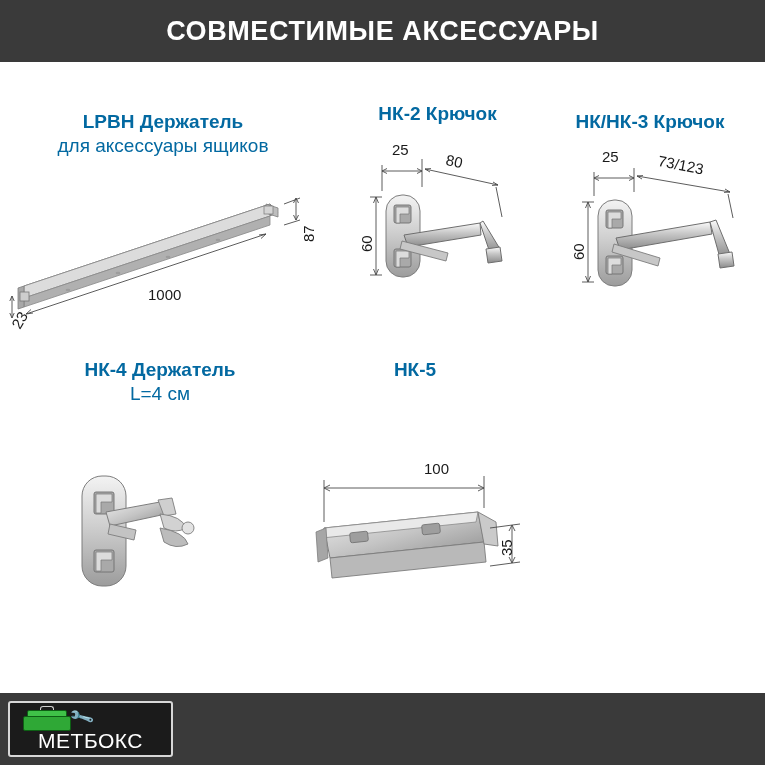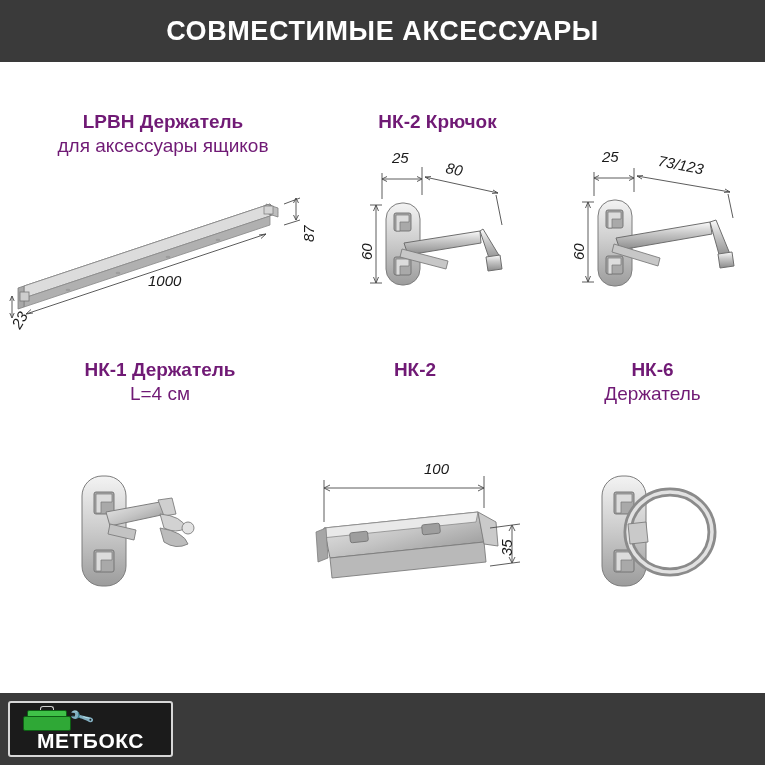--- a/index.html
+++ b/index.html
@@ -84,42 +84,41 @@
     font-size: 17px;
     transform: rotate(-28deg);
   }
   .logo-text {
     position: absolute;
     left: 0; top: 26px;
     width: 161px;
     text-align: center;
     color: #ffffff;
     font-size: 21px;
-    font-weight: bold;
+    font-weight: normal;
     letter-spacing: 0.5px;
   }
 
   
   .item {
     position: absolute;
   }
   .caption {
     text-align: center;
-    color: #701a75;
+    color: #0369a1;
     line-height: 1.25;
   }
   .caption .ln {
     display: block;
     font-size: 19px;
   }
   .caption .ln.code { font-weight: bold; }
 
   .art {
     position: absolute;
-    font-style: italic;
   }
 
   
   .dim {
     position: absolute;
     font-size: 15px;
     color: #1a1a1a;
     white-space: nowrap;
   }
 
@@ -190,26 +189,26 @@
           <line x1="18" y1="146" x2="258" y2="66"></line>
           <path d="M18,146 l7,-1 M18,146 l5,-4.5"></path>
           <path d="M258,66 l-7,1 M258,66 l-5,4.5"></path>
 
           <line x1="4" y1="128" x2="4" y2="150"></line>
           <path d="M4,128 l-2.2,5 M4,128 l2.2,5"></path>
           <path d="M4,150 l-2.2,-5 M4,150 l2.2,-5"></path>
         </g>
       </svg>
       <div class="dim" style="left:292px; top:74px; transform:rotate(-90deg); transform-origin:left top;">87</div>
-      <div class="dim" style="left:140px; top:104px;">1000</div>
+      <div class="dim" style="left:140px; top:118px;">1000</div>
       <div class="dim" style="left:0px; top:155px; transform:rotate(-60deg); transform-origin:left top;">23</div>
     </div>
   </div>
 
-  <div class="item" style="left:330px; top:110px; width:215px; height:220px;">
+  <div class="item" style="left:330px; top:102px; width:215px; height:220px;">
     <div class="caption" style="position:absolute; left:0; top:0; width:215px;">
       <span class="ln code">НК-2 Крючок</span>
     </div>
 
     <div class="art" style="left:0; top:55px; width:215px; height:165px;">
       <svg width="215" height="165" viewBox="0 0 215 165">
 
         <g>
           <rect x="56" y="38" width="34" height="82" rx="16" fill="url(#gmetal)" stroke="#7d7d7d" stroke-width="1"></rect>
           <rect x="64" y="48" width="17" height="18" rx="2" fill="#a9a9a9" stroke="#6f6f6f" stroke-width="0.9"></rect>
@@ -247,20 +246,21 @@
         </g>
       </svg>
       <div class="dim" style="left:62px; top:-16px;">25</div>
       <div class="dim" style="left:118px; top:-6px; transform:rotate(12deg); transform-origin:left top;">80</div>
       <div class="dim" style="left:28px; top:95px; transform:rotate(-90deg); transform-origin:left top;">60</div>
     </div>
   </div>
 
   <div class="item" style="left:540px; top:110px; width:220px; height:220px;">
     <div class="caption" style="position:absolute; left:0; top:0; width:220px;">
+      <span class="ln code">НК/НК-3 Крючок</span>
     </div>
 
     <div class="art" style="left:0; top:58px; width:220px; height:165px;">
       <svg width="220" height="165" viewBox="0 0 220 165">
 
         <g>
           <rect x="58" y="32" width="34" height="86" rx="16" fill="url(#gmetal)" stroke="#7d7d7d" stroke-width="1"></rect>
           <rect x="66" y="42" width="17" height="18" rx="2" fill="#a9a9a9" stroke="#6f6f6f" stroke-width="0.9"></rect>
           <rect x="66" y="88" width="17" height="18" rx="2" fill="#a9a9a9" stroke="#6f6f6f" stroke-width="0.9"></rect>
           <path d="M68,44 h13 v7 h-9 v9 h-4 z" fill="#dcdcdc" stroke="#777" stroke-width="0.7"></path>
@@ -295,21 +295,21 @@
         </g>
       </svg>
       <div class="dim" style="left:62px; top:-20px;">25</div>
       <div class="dim" style="left:120px; top:-16px; transform:rotate(11deg); transform-origin:left top;">73/123</div>
       <div class="dim" style="left:30px; top:92px; transform:rotate(-90deg); transform-origin:left top;">60</div>
     </div>
   </div>
 
   <div class="item" style="left:10px; top:358px; width:300px; height:290px;">
     <div class="caption" style="position:absolute; left:0; top:0; width:300px;">
-      <span class="ln code">НК-1 Держатель</span>
+      <span class="ln code">НК-4 Держатель</span>
       <span class="ln">L=4 см</span>
     </div>
 
     <div class="art" style="left:30px; top:108px; width:240px; height:175px;">
       <svg width="240" height="175" viewBox="0 0 240 175">
         <g>
 
           <rect x="42" y="10" width="44" height="110" rx="20" fill="url(#gmetal)" stroke="#7d7d7d" stroke-width="1"></rect>
           <rect x="54" y="26" width="20" height="22" rx="2" fill="#a9a9a9" stroke="#6f6f6f" stroke-width="0.9"></rect>
           <rect x="54" y="84" width="20" height="22" rx="2" fill="#a9a9a9" stroke="#6f6f6f" stroke-width="0.9"></rect>
@@ -323,21 +323,21 @@
           <path d="M120,62 q24,4 28,16 q-12,6 -24,-2 z" fill="#bcbcbc" stroke="#7d7d7d" stroke-width="0.9"></path>
           <circle cx="148" cy="62" r="6" fill="#e2e2e2" stroke="#7d7d7d" stroke-width="0.9"></circle>
           <path d="M70,58 L96,64 L94,74 L68,68 Z" fill="#c3c3c3" stroke="#7d7d7d" stroke-width="0.9"></path>
         </g>
       </svg>
     </div>
   </div>
 
   <div class="item" style="left:280px; top:358px; width:270px; height:290px;">
     <div class="caption" style="position:absolute; left:0; top:0; width:270px;">
-      <span class="ln code">НК-2</span>
+      <span class="ln code">НК-5</span>
     </div>
 
     <div class="art" style="left:10px; top:108px; width:260px; height:175px;">
       <svg width="260" height="175" viewBox="0 0 260 175">
 
         <g>
           <polygon points="34,62 188,46 194,76 40,92" fill="url(#gmetal2)" stroke="#7d7d7d" stroke-width="1"></polygon>
           <polygon points="40,92 194,76 196,96 42,112" fill="#b9b9b9" stroke="#7d7d7d" stroke-width="0.9"></polygon>
           <polygon points="34,62 188,46 186,56 32,72" fill="#e9e9e9" stroke="#8a8a8a" stroke-width="0.8"></polygon>
 
@@ -362,44 +362,20 @@
           <line x1="222" y1="59" x2="222" y2="97"></line>
           <path d="M222,59 l-3,6 M222,59 l3,6"></path>
           <path d="M222,97 l-3,-6 M222,97 l3,-6"></path>
         </g>
       </svg>
       <div class="dim" style="left:96px; top:-6px;margin-left:38px;">100</div>
       <div class="dim" style="left:208px; top:90px; transform:rotate(-90deg); transform-origin:left top;">35</div>
     </div>
   </div>
 
-  <div class="item" style="left:545px; top:358px; width:215px; height:290px;">
-    <div class="caption" style="position:absolute; left:0; top:0; width:215px;">
-      <span class="ln code">НК-6</span>
-      <span class="ln">Держатель</span>
-    </div>
-
-    <div class="art" style="left:15px; top:108px; width:200px; height:175px;">
-      <svg width="200" height="175" viewBox="0 0 200 175">
-        <g>
-
-          <rect x="42" y="10" width="44" height="110" rx="20" fill="url(#gmetal)" stroke="#7d7d7d" stroke-width="1"></rect>
-          <rect x="54" y="26" width="20" height="22" rx="2" fill="#a9a9a9" stroke="#6f6f6f" stroke-width="0.9"></rect>
-          <rect x="54" y="84" width="20" height="22" rx="2" fill="#a9a9a9" stroke="#6f6f6f" stroke-width="0.9"></rect>
-          <path d="M56,28 h16 v8 h-11 v11 h-5 z" fill="#dcdcdc" stroke="#777" stroke-width="0.7"></path>
-          <path d="M56,86 h16 v8 h-11 v11 h-5 z" fill="#dcdcdc" stroke="#777" stroke-width="0.7"></path>
-
-          <ellipse cx="110" cy="66" rx="42" ry="40" fill="none" stroke="#8b8b8b" stroke-width="9"></ellipse>
-          <ellipse cx="110" cy="66" rx="42" ry="40" fill="none" stroke="#e2e2e2" stroke-width="3.5"></ellipse>
-
-          <path d="M68,58 L86,56 L88,76 L70,78 Z" fill="#c9c9c9" stroke="#7d7d7d" stroke-width="0.9"></path>
-        </g>
-      </svg>
-    </div>
-  </div>
 
   <div class="footer">
     <div class="logo-box">
       <div class="logo-toolbox">
         <div class="tb-handle"></div>
         <div class="tb-lid"></div>
         <div class="tb-body"></div>
       </div>
       <div class="logo-wrench">🔧</div>
       <div class="logo-text">МЕТБОКС</div>

